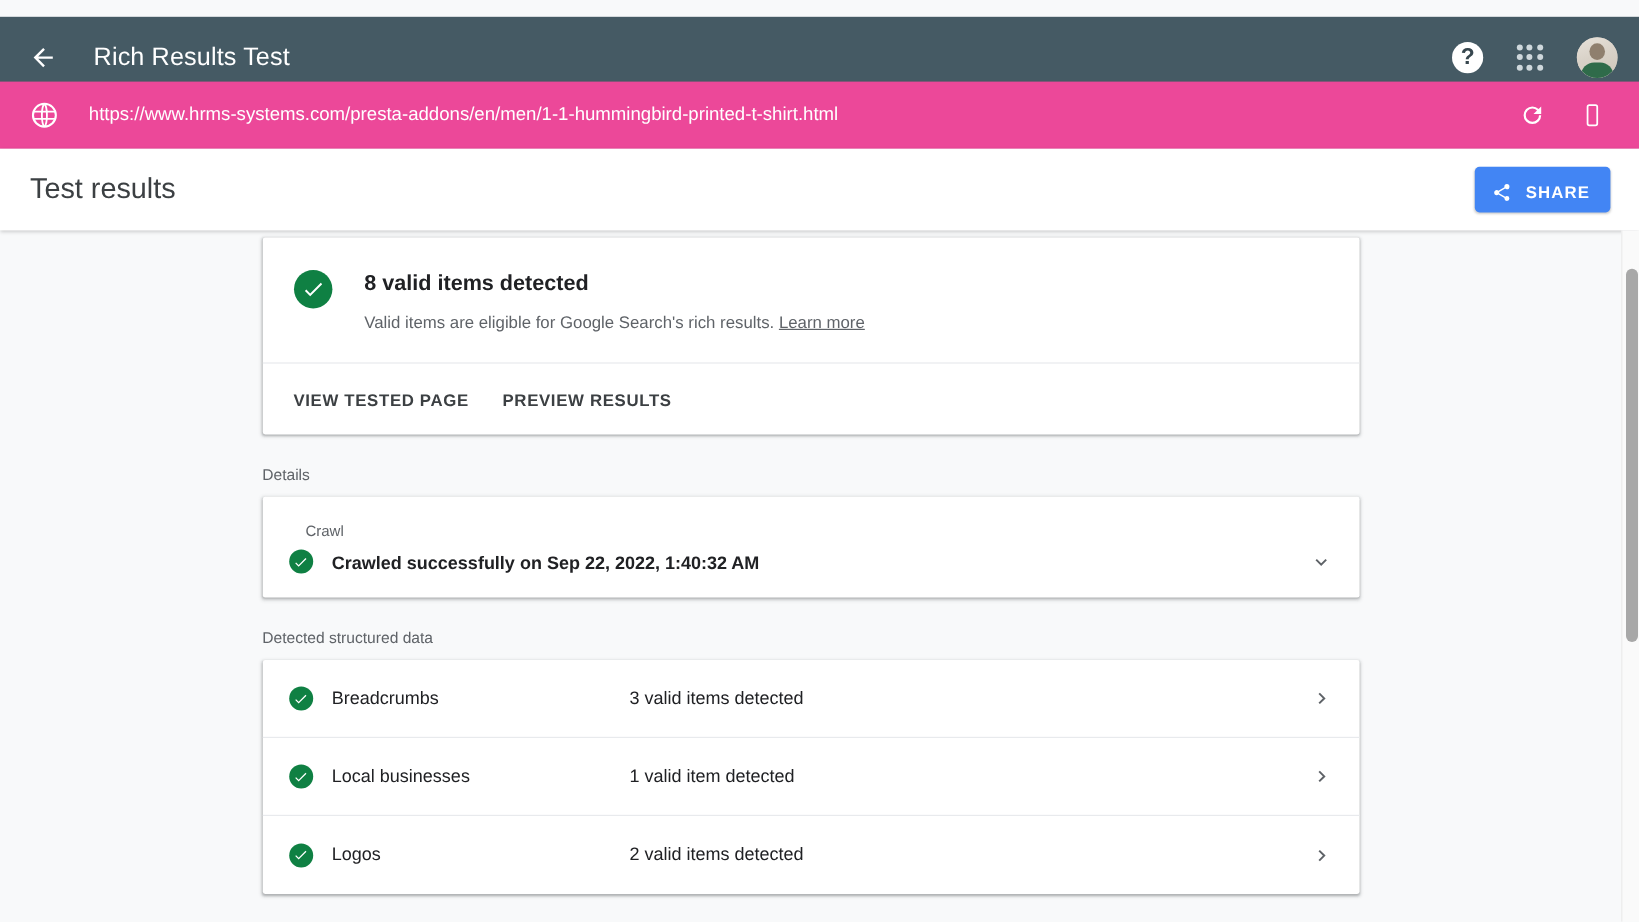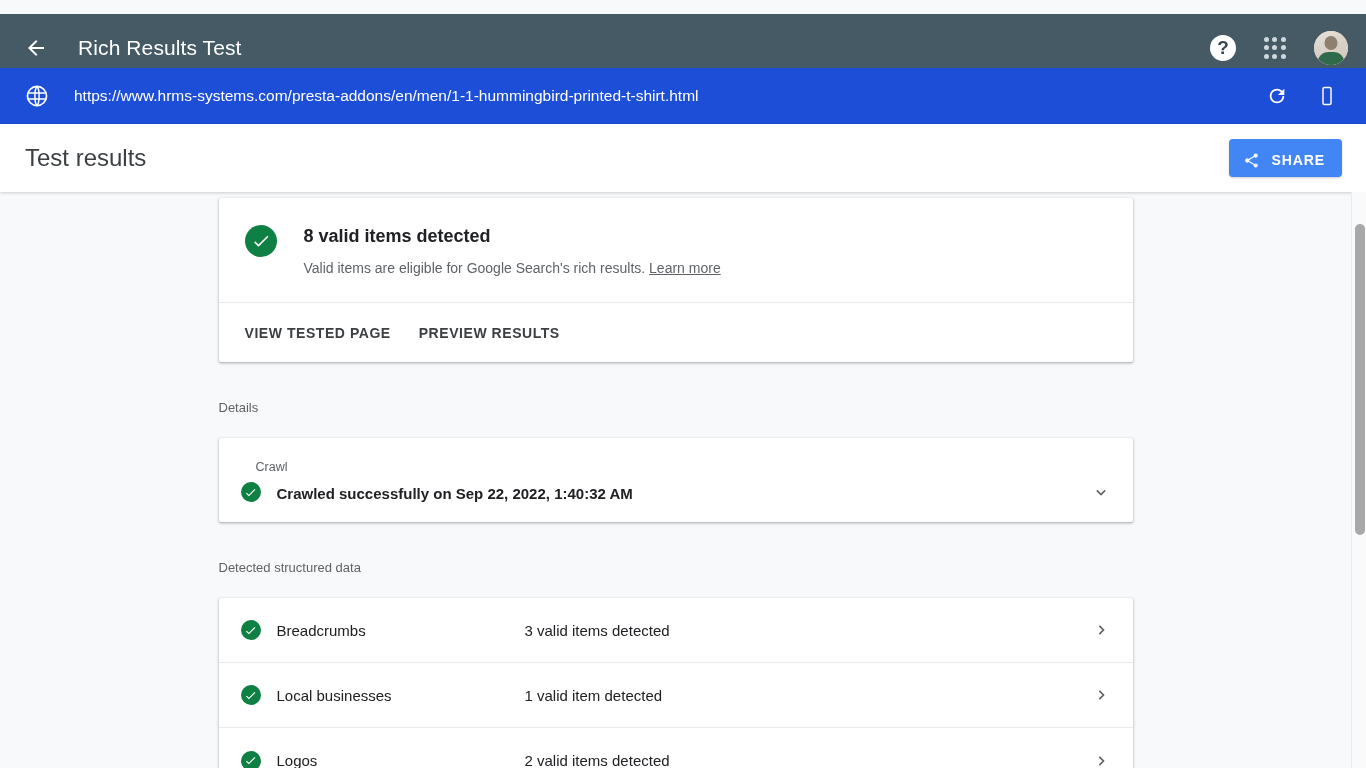--- a/index.html
+++ b/index.html
@@ -89,21 +89,21 @@
     transform: translateX(-50%);
     width: 27px; height: 17px;
     border-radius: 11px 11px 4px 4px;
     background: #2f6b4a;
   }
 
   
   .urlbar {
     position: absolute; top: 68px; left: 0;
     width: 1366px; height: 56px;
-    background: #1d4ed8;
+    background: #ec4899;
     display: flex; align-items: center;
   }
   .globe-icon { margin-left: 24px; display: flex; align-items: center; }
   .url-text {
     margin-left: 24px;
     color: #ffffff;
     font-size: 15.5px;
     white-space: nowrap;
     overflow: hidden;
     text-overflow: ellipsis;
@@ -212,32 +212,31 @@
     font-size: 14px;
     font-weight: bold;
     letter-spacing: .55px;
     color: #3c4043;
     text-decoration: none;
     cursor: pointer;
   }
 
   .section-label {
     width: 914px;
-    margin: 12px auto;
+    margin: 0 auto;
     font-size: 13px;
     color: #5f6368;
     padding: 26px 0 11px 0;
   }
 
   .crawl-card { padding: 22px 0 20px 0; }
   .crawl-label {
     font-size: 12.5px;
     color: #5f6368;
-    padding-left: 5px;
-    margin-left: 32px;
+    padding-left: 36px;
   }
   .crawl-row {
     display: flex; align-items: flex-end;
     padding: 0 22px 0 22px;
     margin-top: 8px;
     cursor: pointer;
     font-weight: bold;
   }
   .check-sm {
     width: 20px; height: 20px;

